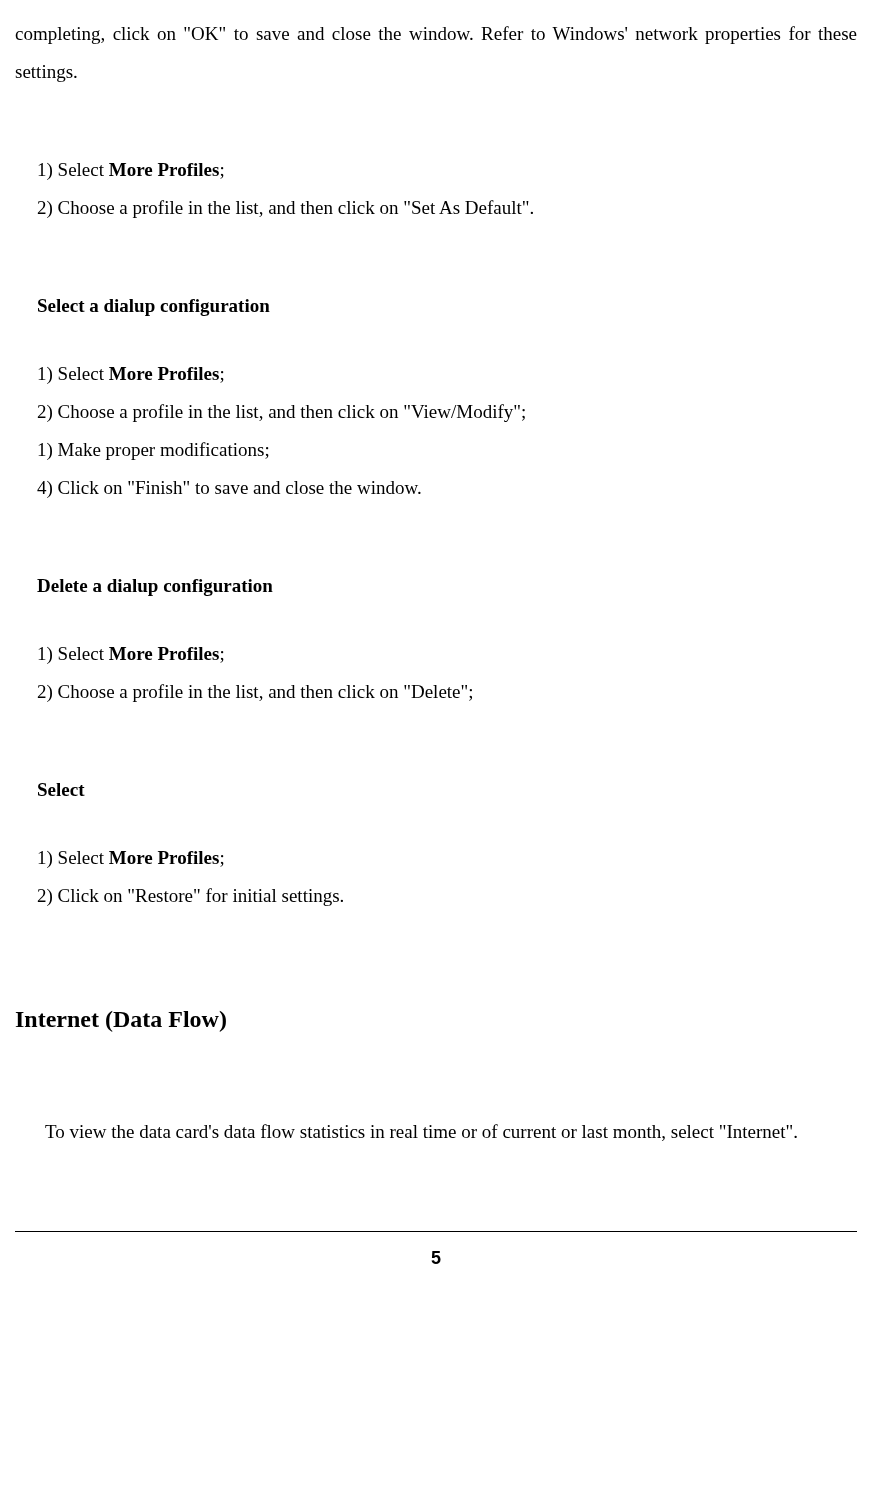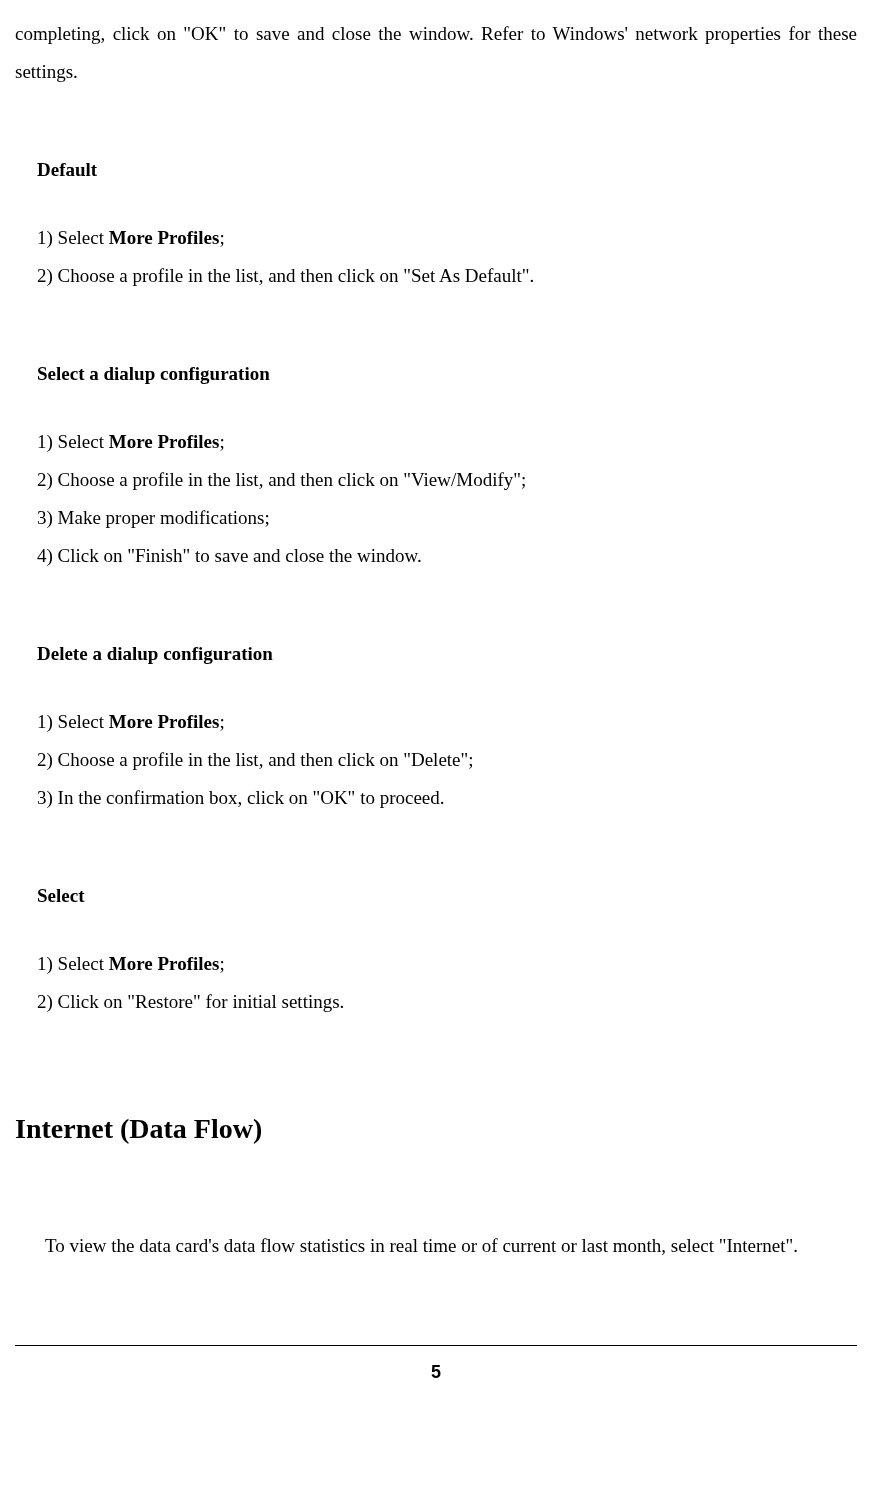--- a/index.html
+++ b/index.html
@@ -26,21 +26,21 @@
     }
     .step {
       margin-bottom: 0;
       line-height: 2;
     }
     .bold {
       font-weight: bold;
       margin-top: 12px;
     }
     .main-heading {
-      font-size: 28px;
+      font-size: 24px;
       font-weight: bold;
       margin-top: 80px;
       margin-bottom: 70px;
     }
     .body-text {
       text-align: justify;
       text-indent: 30px;
       margin-bottom: 40px;
     }
     .footer {
@@ -52,44 +52,42 @@
       font-size: 18px;
       font-family: Arial, sans-serif;
     }
   </style>
 </head>
 <body>
 
 <div class="intro-text">completing, click on "OK" to save and close the window. Refer to Windows' network properties for these settings.</div>
 
 <div class="section">
-  <div class="section-title">Default</div>
   <div class="step">
     <span>1) Select </span><span class="bold">More Profiles</span><span>;</span>
   </div>
   <div class="step">2) Choose a profile in the list, and then click on "Set As Default".</div>
 </div>
 
 <div class="section">
   <div class="section-title">Select a dialup configuration</div>
   <div class="step">
     <span>1) Select </span><span class="bold">More Profiles</span><span>;</span>
   </div>
   <div class="step">2) Choose a profile in the list, and then click on "View/Modify";</div>
-  <div class="step">3) Make proper modifications;</div>
+  <div class="step">1) Make proper modifications;</div>
   <div class="step">4) Click on "Finish" to save and close the window.</div>
 </div>
 
 <div class="section">
   <div class="section-title">Delete a dialup configuration</div>
   <div class="step">
     <span>1) Select </span><span class="bold">More Profiles</span><span>;</span>
   </div>
   <div class="step">2) Choose a profile in the list, and then click on "Delete";</div>
-  <div class="step">3) In the confirmation box, click on "OK" to proceed.</div>
 </div>
 
 <div class="section">
   <div class="section-title">Select</div>
   <div class="step">
     <span>1) Select </span><span class="bold">More Profiles</span><span>;</span>
   </div>
   <div class="step">2) Click on "Restore" for initial settings.</div>
 </div>
 

